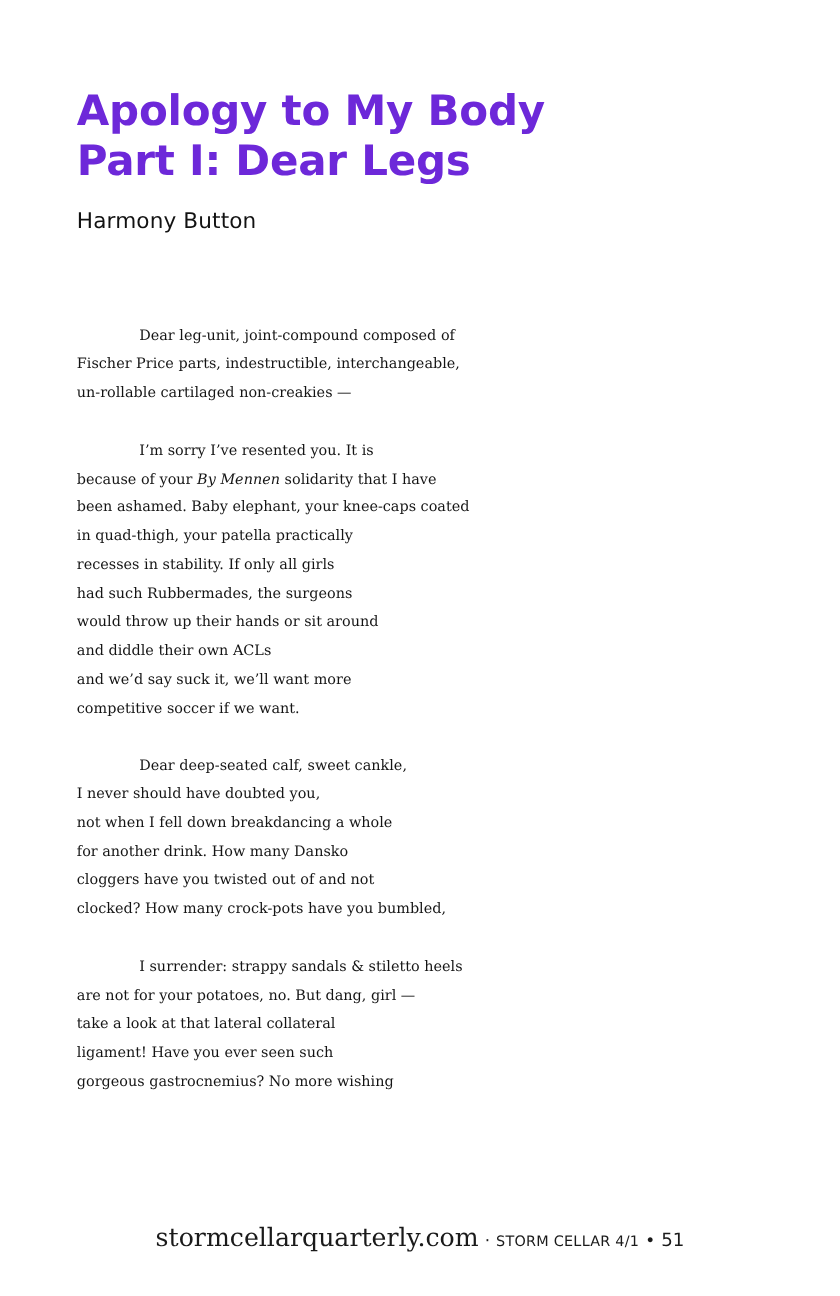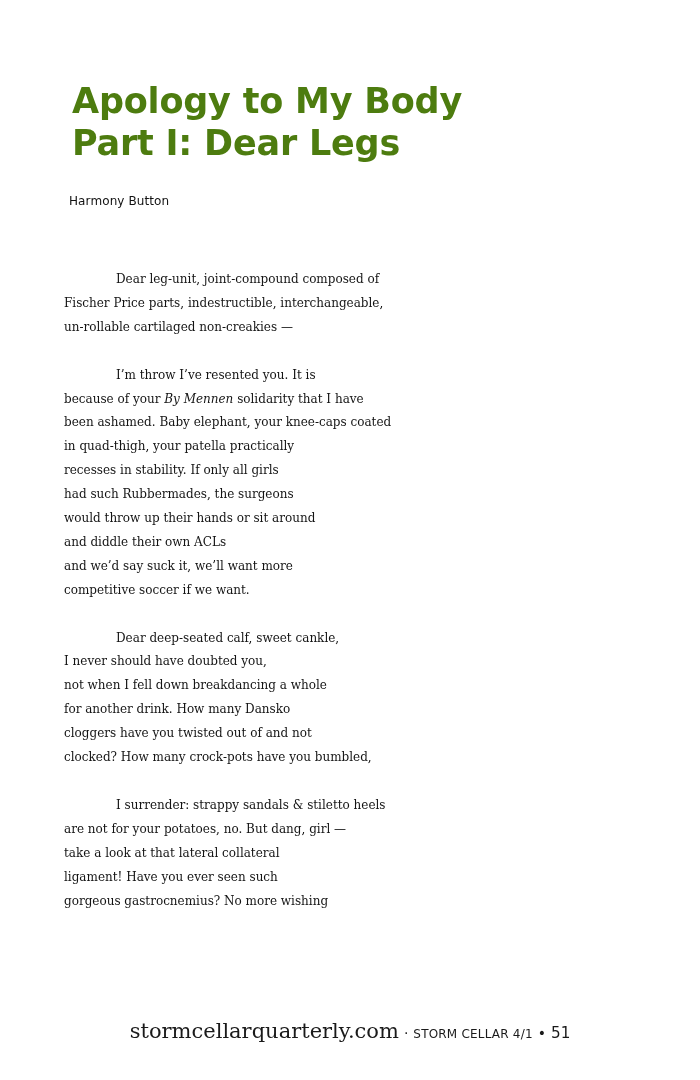--- a/index.html
+++ b/index.html
@@ -24,33 +24,33 @@
     top: 72px;
     width: 560px;
   }
 
   .poem-title {
     font-family: "DejaVu Sans", sans-serif;
     font-weight: bold;
     font-size: 35px;
     line-height: 42px;
     letter-spacing: -0.2px;
-    color: #4d7c0f;
-    margin: 8px;
+    color: #6d28d9;
+    margin: 0;
     white-space: pre-line;
   }
 
   .byline {
     font-family: "DejaVu Sans", sans-serif;
     font-weight: normal;
-    font-size: 12px;
+    font-size: 18px;
     line-height: 24px;
     letter-spacing: 0.1px;
     color: #121212;
-    margin: 5px;
+    margin: 0;
     padding-top: 17px;
   }
 
   
   .poem-body {
     position: absolute;
     left: 64px;
     top: 268px;
     width: 600px;
     font-family: "DejaVu Serif", "Liberation Serif", serif;
@@ -122,21 +122,21 @@
     <p class="byline">Harmony Button</p>
   </div>
 
   <div class="poem-body">
       <div class="stanza">
         <div class="line indented">Dear leg-unit, joint-compound composed of</div>
         <div class="line">Fischer Price parts, indestructible, interchangeable,</div>
         <div class="line">un-rollable cartilaged non-creakies —</div>
       </div>
       <div class="stanza">
-        <div class="line indented">I’m throw I’ve resented you. It is</div>
+        <div class="line indented">I’m sorry I’ve resented you. It is</div>
         <div class="line">because of your <em>By Mennen</em> solidarity that I have</div>
         <div class="line">been ashamed. Baby elephant, your knee-caps coated</div>
         <div class="line">in quad-thigh, your patella practically</div>
         <div class="line">recesses in stability. If only all girls</div>
         <div class="line">had such Rubbermades, the surgeons</div>
         <div class="line">would throw up their hands or sit around</div>
         <div class="line">and diddle their own ACLs</div>
         <div class="line">and we’d say suck it, we’ll want more</div>
         <div class="line">competitive soccer if we want.</div>
       </div>

